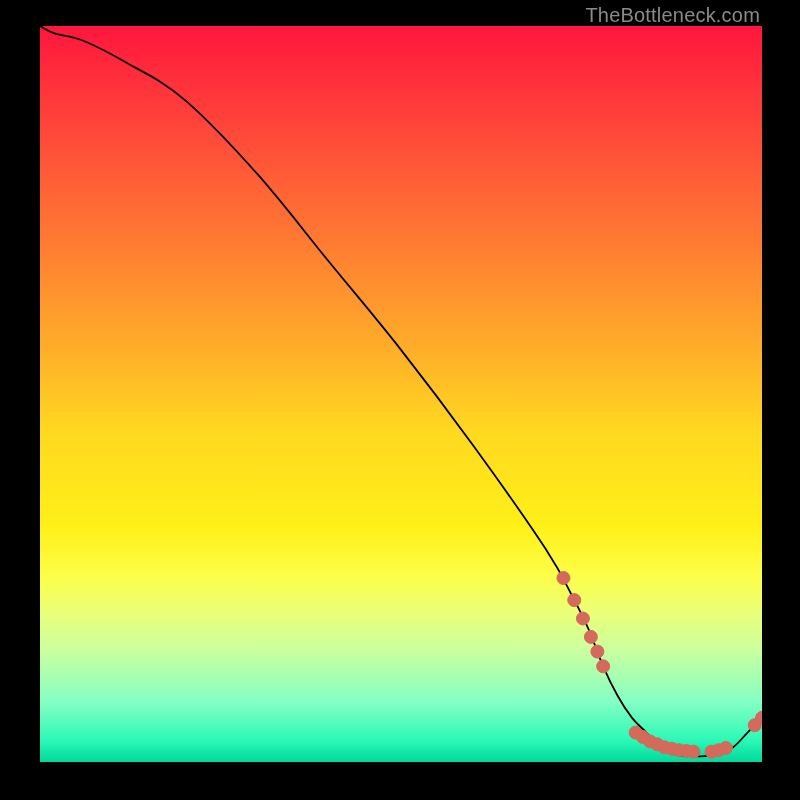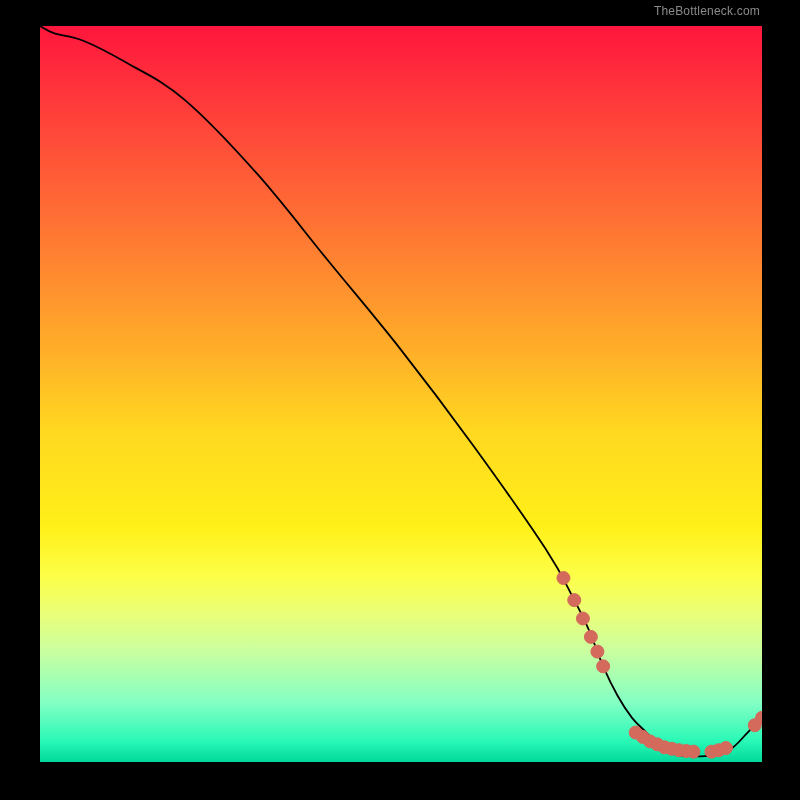--- a/index.html
+++ b/index.html
@@ -37,21 +37,21 @@
     left: 0;
     top: 0;
     width: 100%;
     height: 100%;
   }
   .watermark {
     position: absolute;
     right: 40px;
     top: 4px;
     color: #8a8a8a;
-    font-size: 12px;
+    font-size: 20px;
     font-weight: 500;
     letter-spacing: 0.2px;
   }
 </style>
 </head>
 <body>
 
 <div class="plot-area">
   <svg class="curve" viewBox="0 0 722 736" preserveAspectRatio="none">
     <path id="curve-path" fill="none" stroke-width="1.8" stroke="#000000" d="M 0 0 C 2.5991999999999997 1.3248000000000024, 6.642399999999999 4.710400000000009, 14.44 7.360000000000014 C 22.2376 10.009600000000018, 30.323999999999998 9.420800000000018, 43.32 14.720000000000027 C 56.316 20.019200000000037, 68.4456 26.20160000000007, 86.64 36.80000000000007 C 104.8344 47.398400000000066, 121.00720000000001 53.72800000000005, 144.4 73.60000000000002 C 167.7928 93.472, 190.608 118.05439999999994, 216.6 147.19999999999993 C 242.59199999999998 176.34559999999993, 262.808 203.72479999999996, 288.8 235.51999999999998 C 314.79200000000003 267.3152, 335.008 290.71999999999997, 361 323.84 C 386.992 356.96, 407.20799999999997 383.7504, 433.2 419.52 C 459.192 455.28959999999995, 487.2056 494.7391999999999, 505.4 522.56 C 523.5944 550.3807999999999, 526.4824 559.5072, 534.28 574.08 C 542.0776 588.6528000000001, 543.5216 591.5968, 548.72 603.52 C 553.9184 615.4431999999999, 557.9616 628.3968, 563.16 640.3199999999999 C 568.3584 652.2431999999999, 572.4016 660.4864, 577.6 669.76 C 582.7984 679.0336, 586.8416 685.216, 592.04 691.84 C 597.2384 698.464, 601.2816 701.2607999999999, 606.48 706.56 C 611.6784 711.8592, 615.7216 717.3055999999999, 620.92 721.28 C 626.1184 725.2544, 630.1616 727.05024, 635.36 728.64 C 640.5584 730.2297599999999, 644.6016000000001 729.84704, 649.8000000000001 730.112 C 654.9984000000001 730.3769599999999, 659.0416 730.3769599999999, 664.24 730.112 C 669.4384 729.84704, 673.4816 730.2297599999999, 678.68 728.64 C 683.8783999999999 727.05024, 687.9216 725.2544, 693.12 721.28 C 698.3184 717.3055999999999, 702.3616 711.8592, 707.56 706.56 C 712.7583999999999 701.2607999999999, 719.4008 694.4896, 722 691.84"></path>

